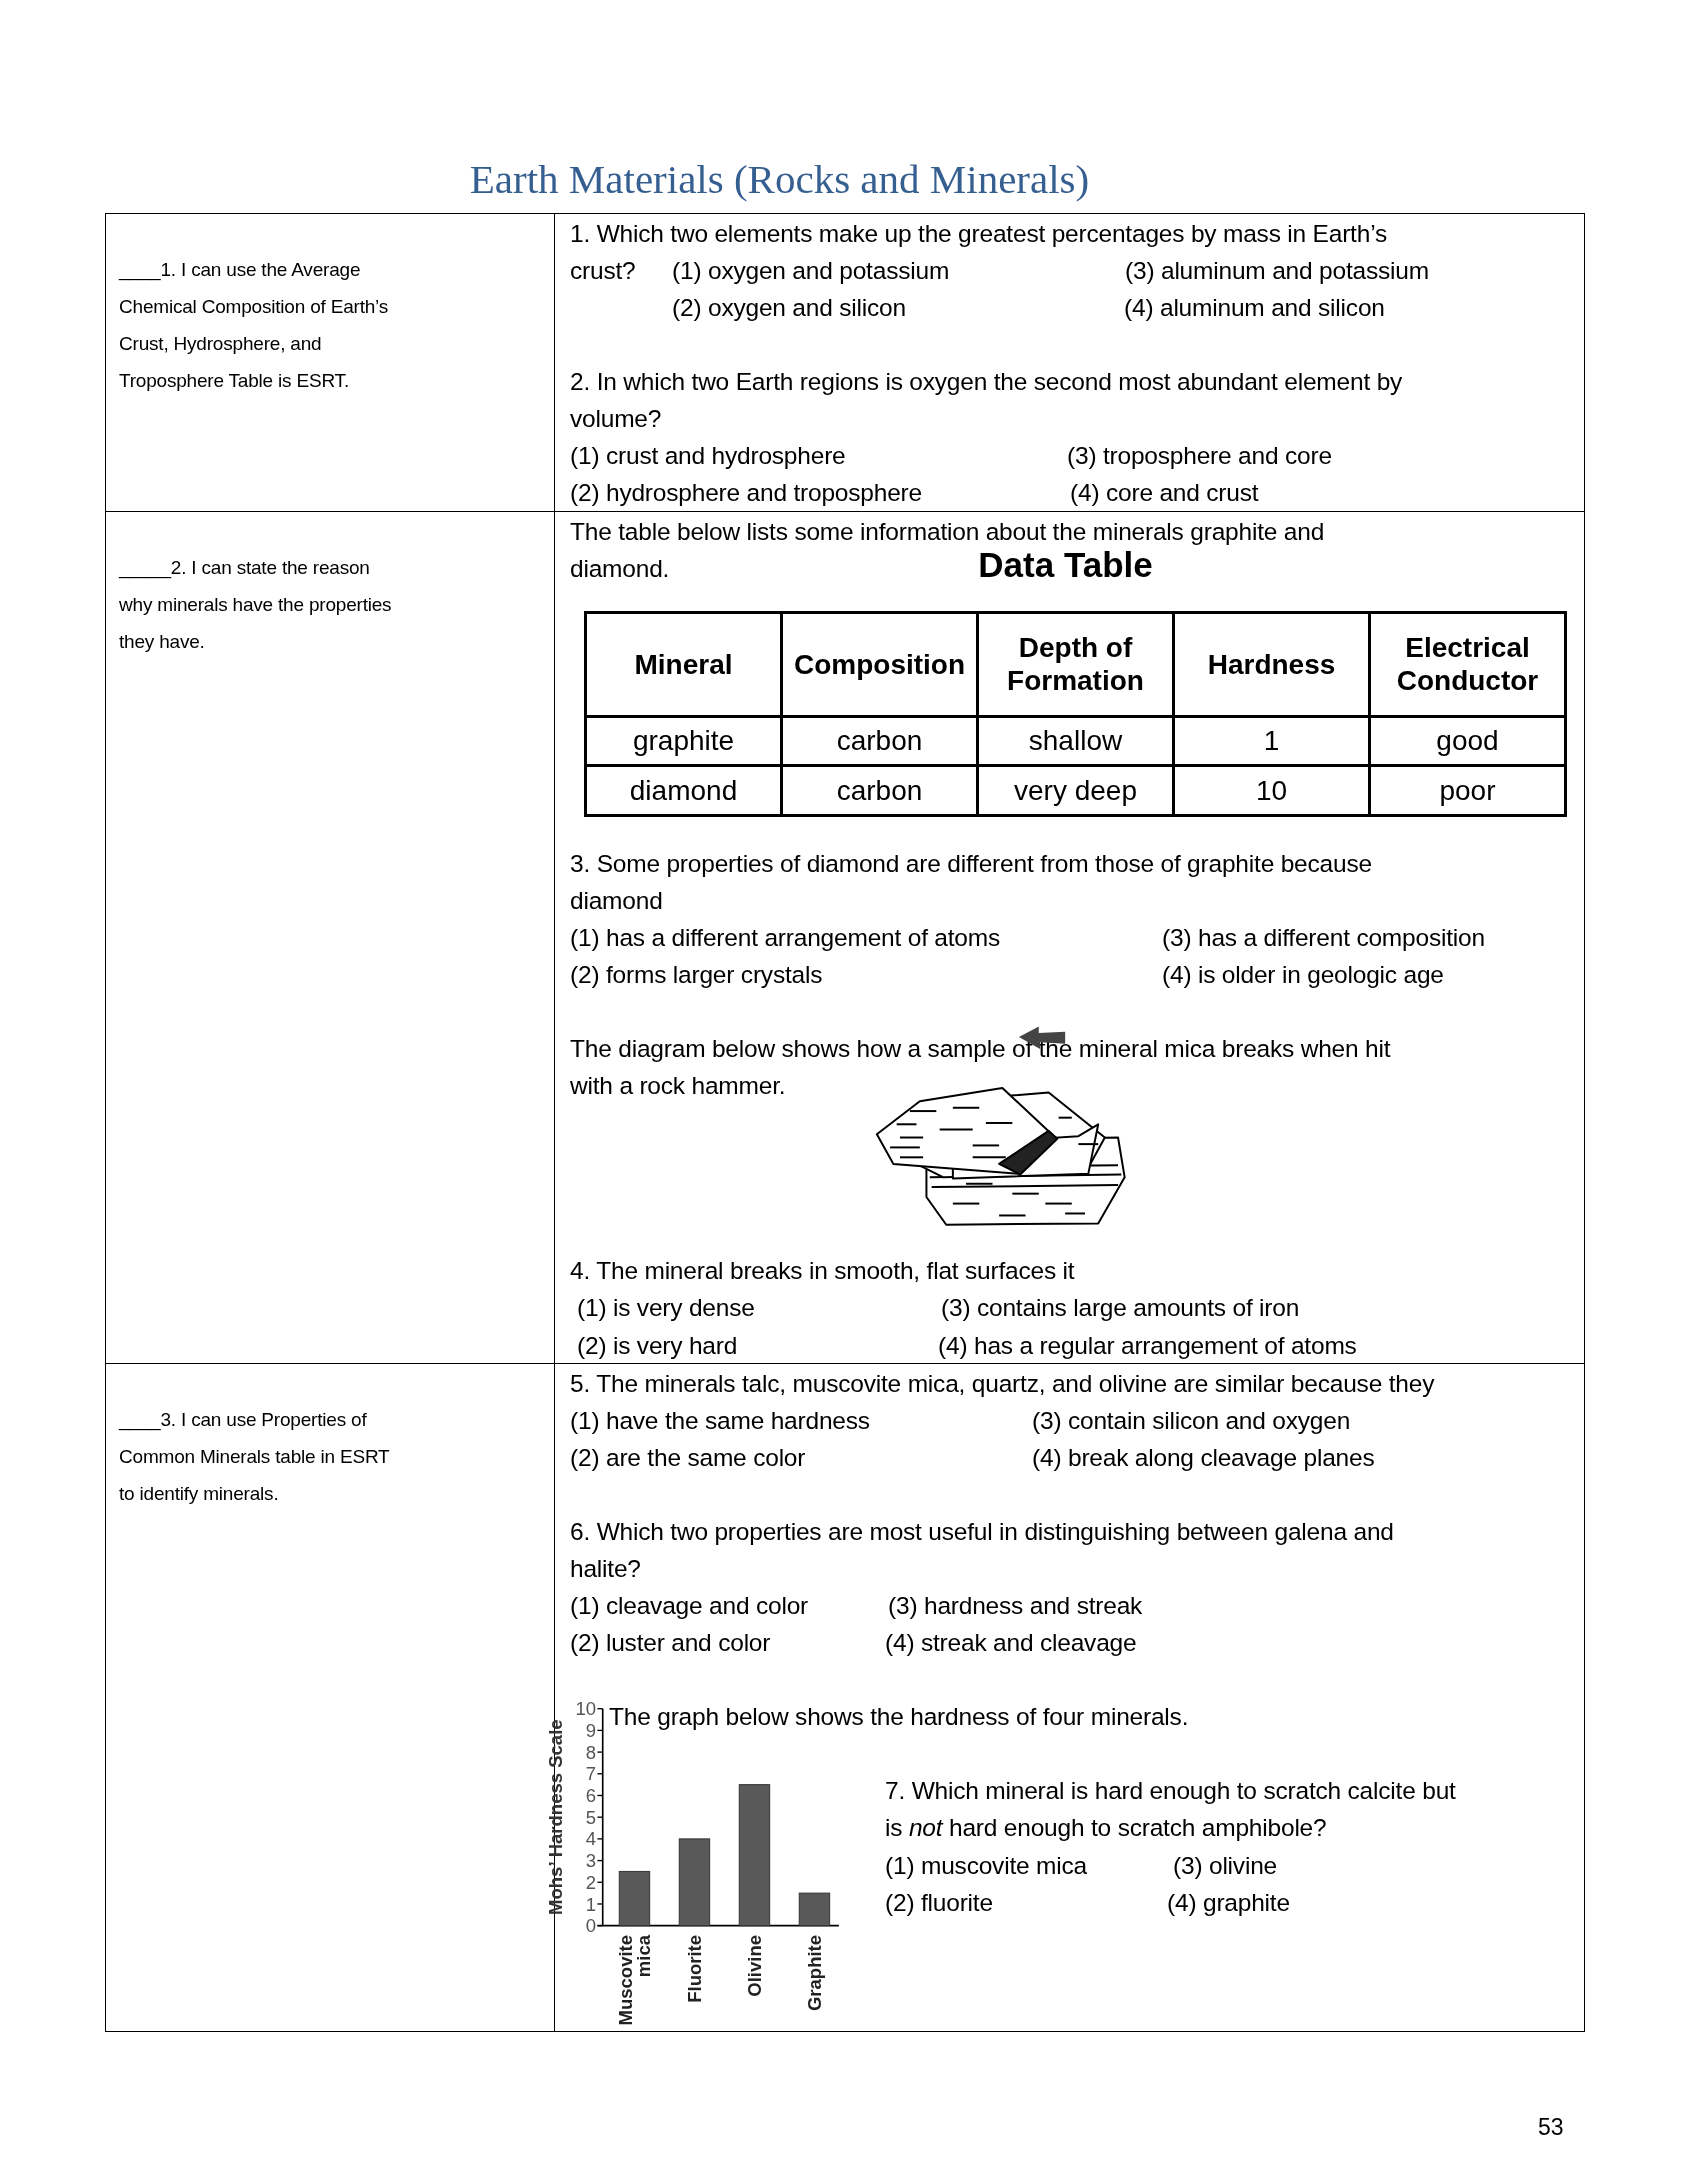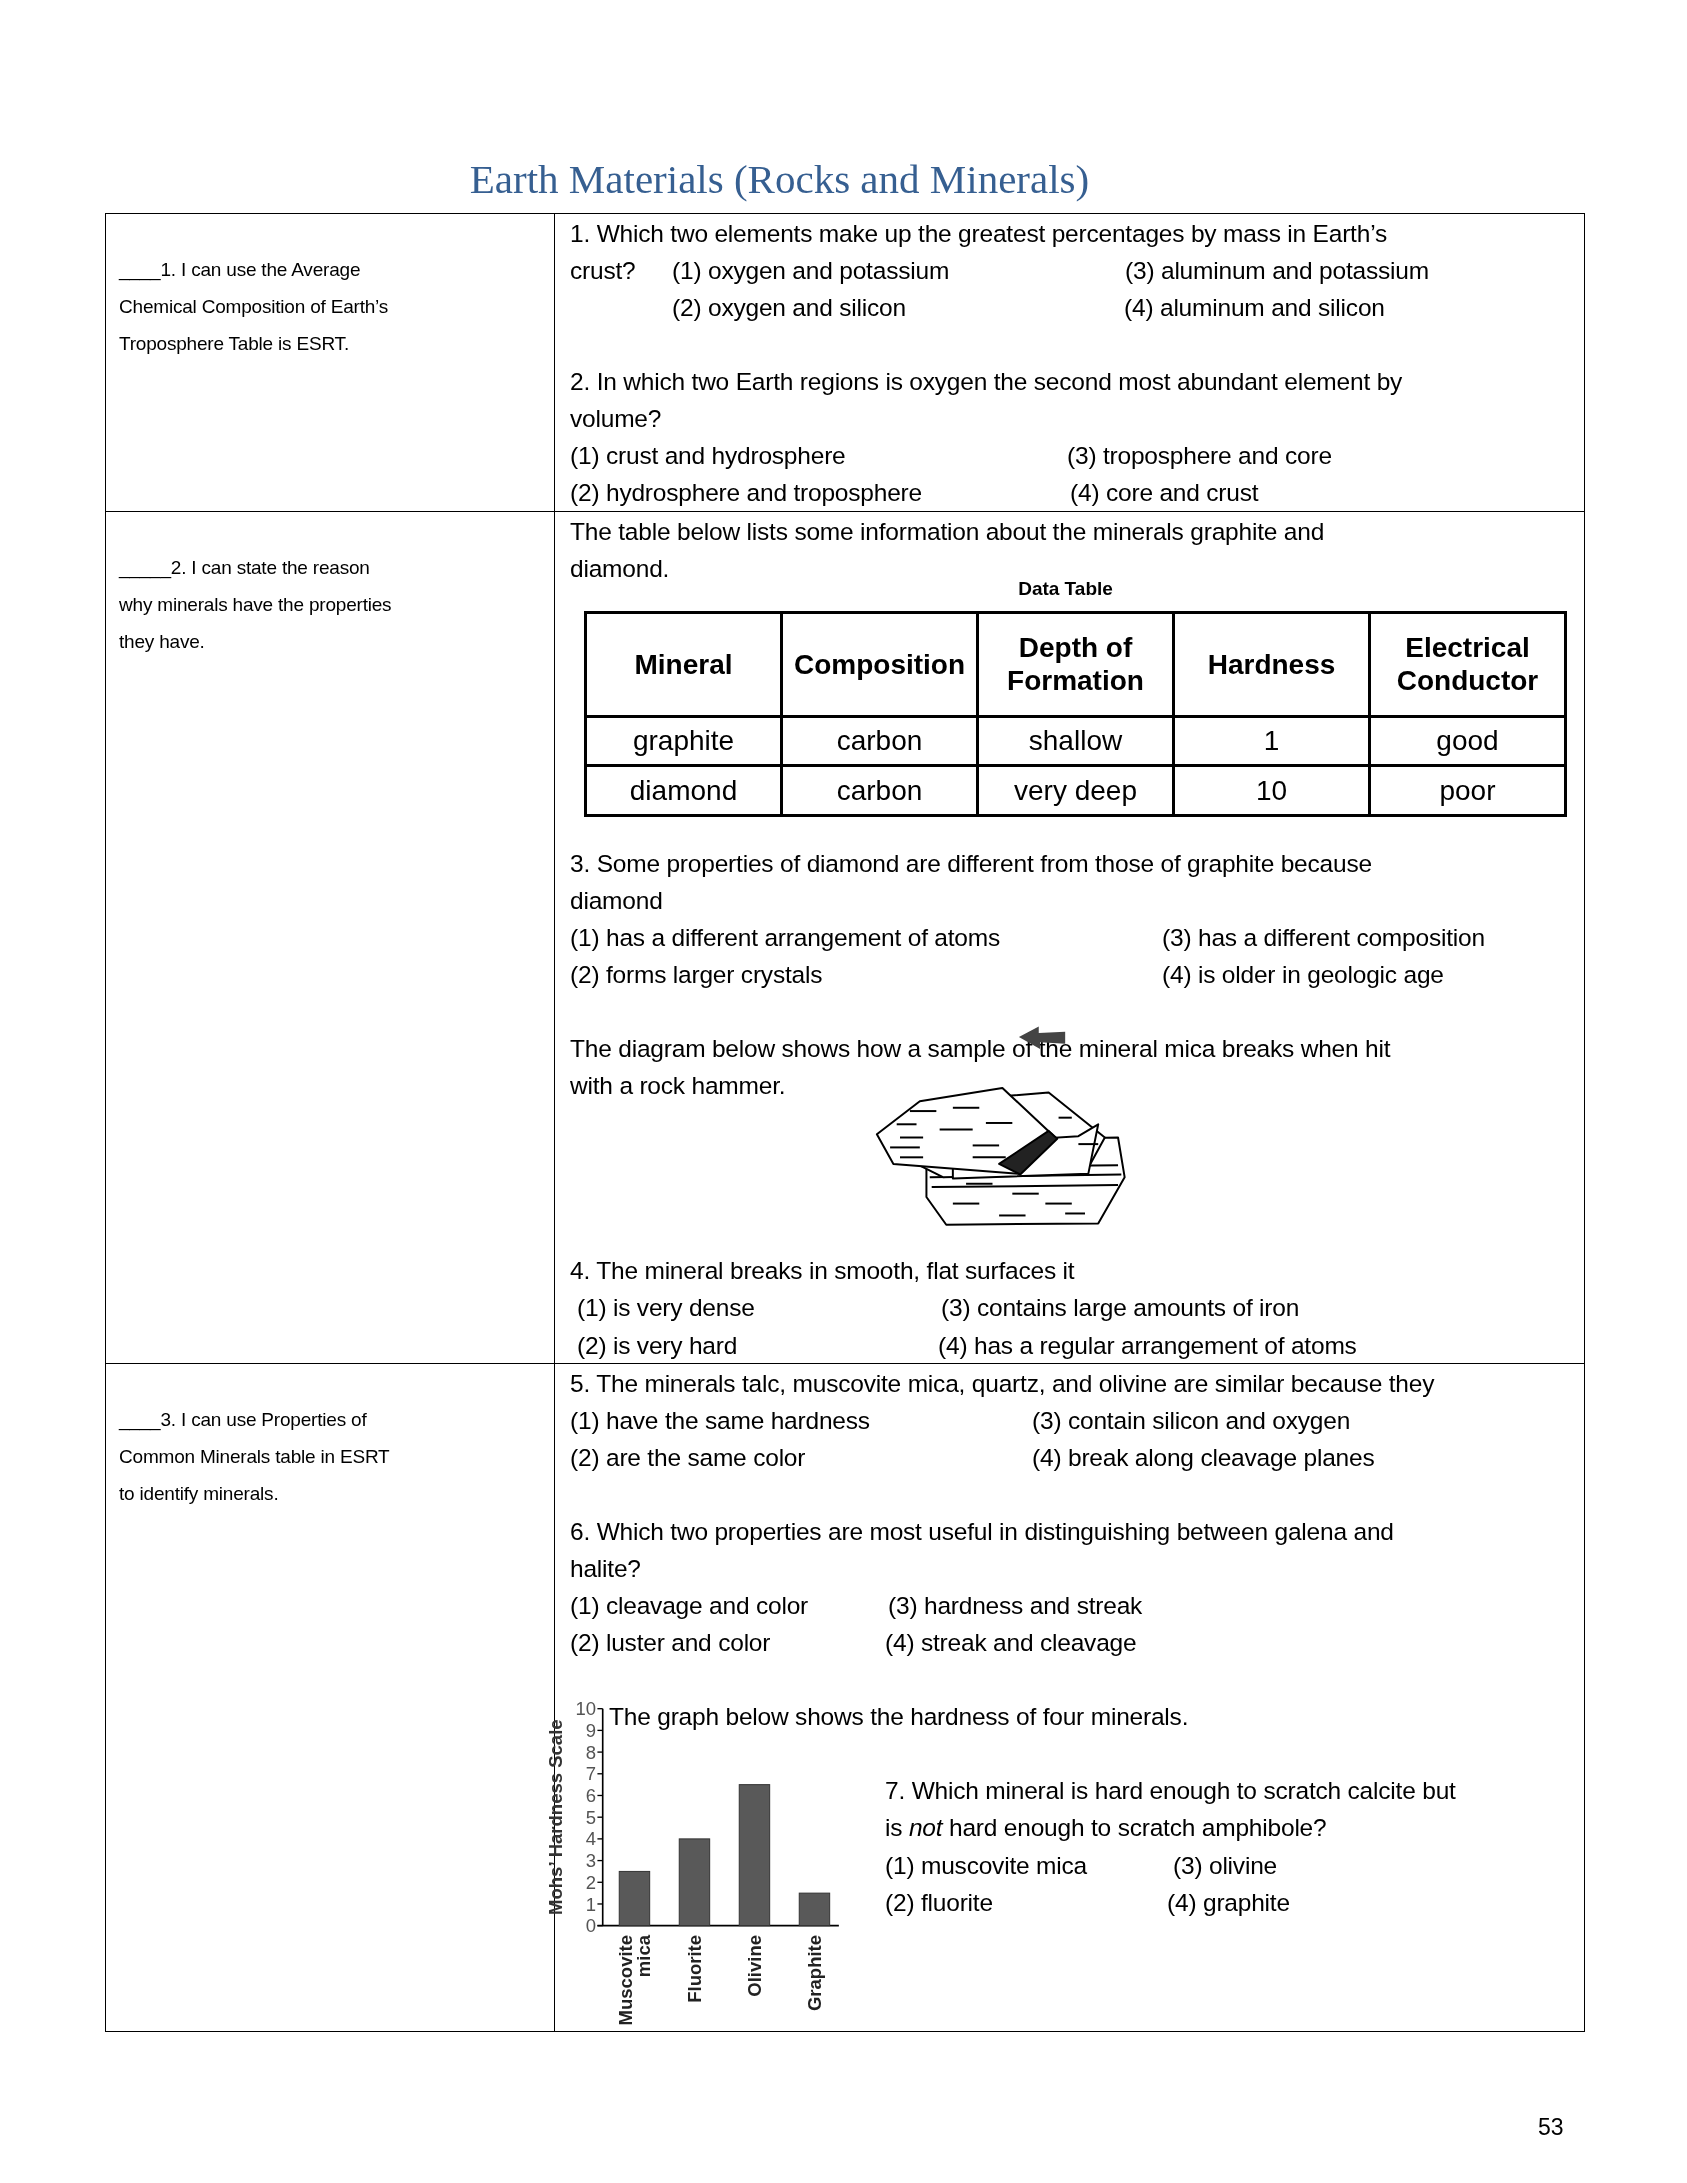--- a/index.html
+++ b/index.html
@@ -7,22 +7,22 @@
          font-family:"Liberation Sans", sans-serif; color:#000; }
   .title { position:absolute; left:0; width:1559px; top:153px; text-align:center;
            font-family:"Liberation Serif", serif; font-size:41px; color:#365F91; line-height:53px; }
   .outer { position:absolute; left:105px; top:213px; width:1480px; height:1819px;
            border:1.3px solid #000; box-sizing:border-box; }
   .hline { position:absolute; left:105px; width:1480px; height:1.3px; background:#000; }
   .vline { position:absolute; left:554px; top:213px; width:1.3px; height:1819px; background:#000; }
   .txt { position:absolute; font-size:24.5px; line-height:37px; white-space:nowrap; letter-spacing:-0.2px; }
   .obj { position:absolute; font-size:19px; line-height:37px; left:119px; width:423px; letter-spacing:-0.2px; }
   
-  .dt-title { position:absolute; left:867px; top:570px; width:397px; text-align:center;
-              font-family:"Liberation Sans", sans-serif; font-weight:bold; font-size:19px; line-height:37px; }
+  .dt-title { position:absolute; left:867px; top:546px; width:397px; text-align:center;
+              font-family:"Liberation Sans", sans-serif; font-weight:bold; font-size:35px; line-height:37px; }
   table.dt { position:absolute; left:584px; top:611px; width:983px; height:206px;
              border-collapse:collapse; font-family:"Liberation Sans", sans-serif; font-size:28px; table-layout:fixed; }
   table.dt td, table.dt th { border:3.3px solid #000; text-align:center; padding:0; }
   table.dt th { font-weight:bold; line-height:33px; height:97px; }
   table.dt td { height:45px; line-height:37px; }
   .pagenum { position:absolute; left:1538px; top:2114px; font-size:23px;text-align:center; }
   svg { position:absolute; overflow:visible; }
   i { font-style:italic; }
 </style>
 </head>
@@ -31,20 +31,21 @@
 <div class="title">Earth Materials (Rocks and Minerals)</div>
 
 <div class="outer"></div>
 <div class="hline" style="top:511px;"></div>
 <div class="hline" style="top:1363px;"></div>
 <div class="vline"></div>
 
 <div class="obj" style="top:251px;">
   <div>____1.  I can use the Average</div>
   <div>Chemical Composition of Earth’s</div>
+  <div>Crust, Hydrosphere, and</div>
   <div>Troposphere Table is ESRT.</div>
 </div>
 <div class="obj" style="top:549px;">
   <div>_____2.  I can state the reason</div>
   <div>why minerals have the properties</div>
   <div>they have.</div>
 </div>
 <div class="obj" style="top:1401px;">
   <div>____3. I can use Properties of</div>
   <div>Common Minerals table in ESRT</div>

